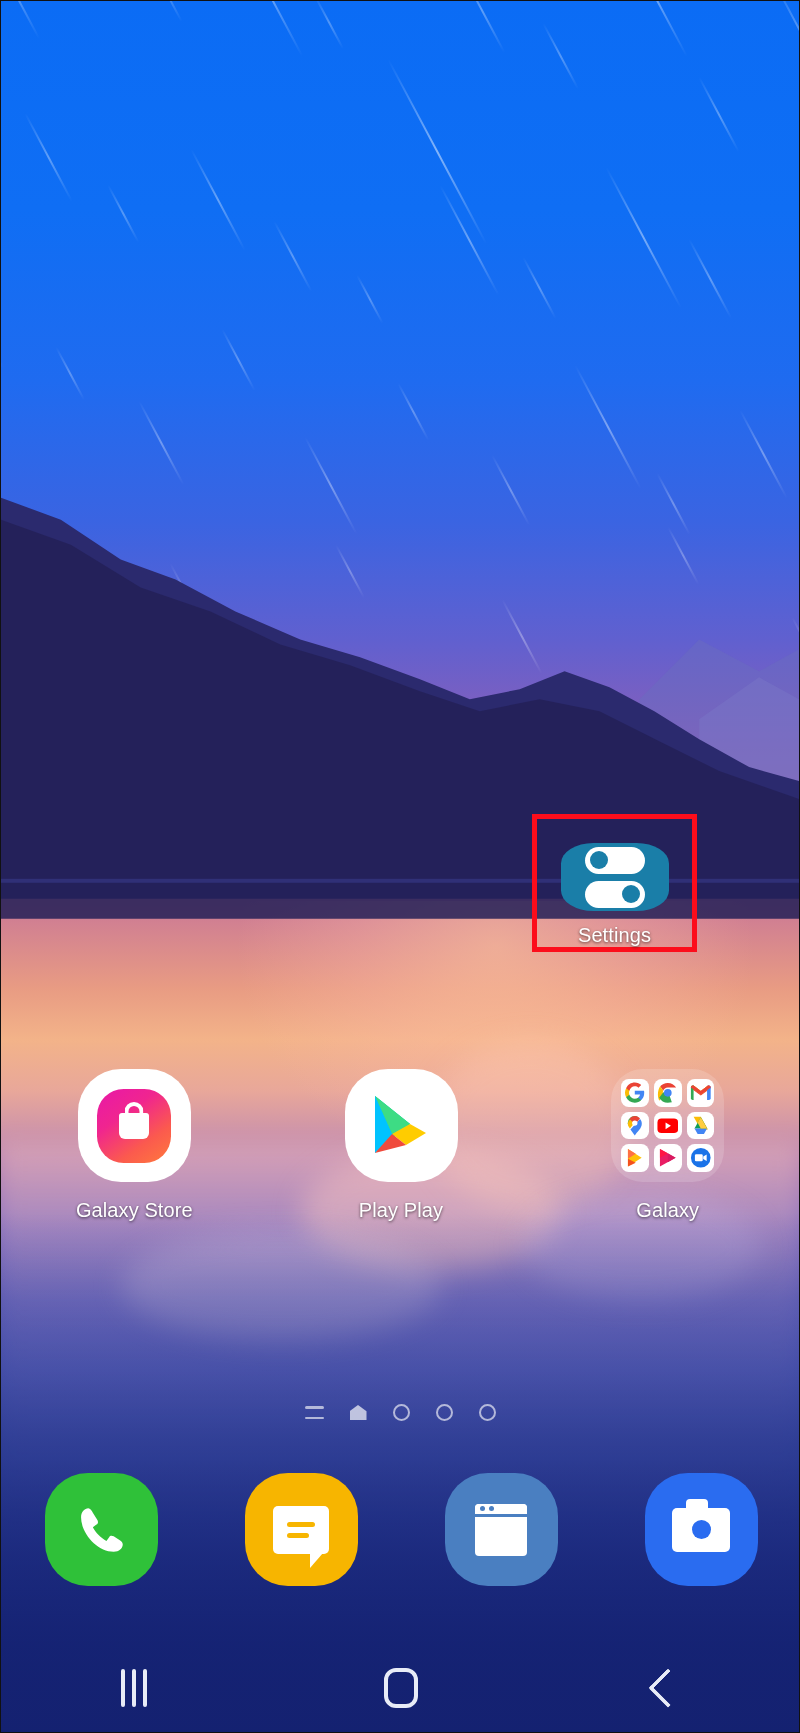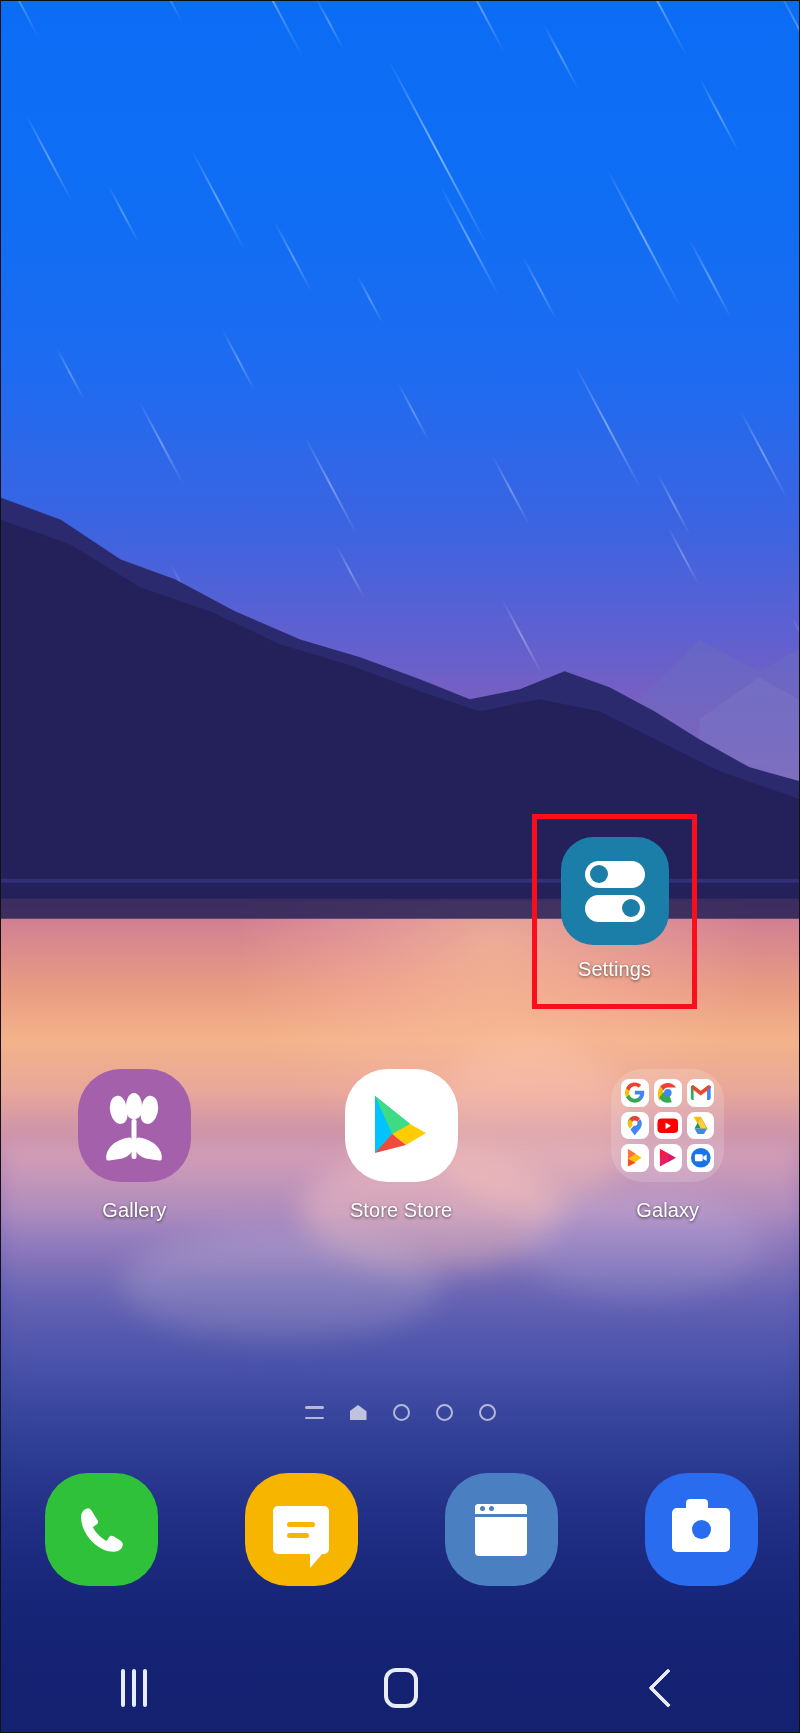--- a/index.html
+++ b/index.html
@@ -127,28 +127,28 @@
     letter-spacing: .1px;
     white-space: nowrap;
   }
 
   
   #settings-cell {
     position: absolute;
     left: 531px;
     top: 813px;
     width: 165px;
-    height: 195px;
+    height: 138px;
     box-sizing: border-box;
     border: 5px solid #fc0d1b;
     display: flex;
     flex-direction: column;
     align-items: center;
     justify-content: flex-start;
-    padding-top: 18px;
+    padding-top: 24px;
   }
   #settings-icon {
     width: 108px;
     height: 108px;
     background: #1a7ea8;
     border-radius: 30%;
     display: flex;
     flex-direction: column;
     align-items: center;
     justify-content: center;
@@ -472,34 +472,29 @@
         </div>
       <div class="tgl right">
           <span class="knob"></span>
         </div>
     </div>
     <div class="app-label">Settings</div>
   </div>
 
   <div class="app-row">
 
-
     <div class="app-cell">
-      <div class="icon-box squircle ic-gallery">
-        <div class="tulip">
-          <span class="petal-l"></span>
-            <span class="petal-c"></span>
-            <span class="petal-r"></span>
-          <span class="stem"></span>
-            <span class="leaf-l"></span>
-            <span class="leaf-r"></span>
-        </div>
-      </div>
-      <div class="app-label">Gallery</div>
-    </div>
+      <div class="icon-box squircle ic-galaxy">
+        <div class="gs-inner">
+          <span class="gs-bag"></span>
+        </div>
+      </div>
+      <div class="app-label">Galaxy Store</div>
+    </div>
+
 
     <div class="app-cell">
       <div class="icon-box squircle ic-play">
         <svg width="62" height="66" viewBox="0 0 62 66">
           <path d="M5,3 L40,31 L5,60 Z" fill="#00d0ff"></path>
           <path d="M5,3 L40,31 L22,41 Z" fill="#31e27b"></path>
           <path d="M5,60 L40,31 L22,41 Z" fill="#2a9cf5" opacity="0"></path>
           <path d="M5,60 L22,41 L40,31 L5,60 Z" fill="#1e88e5" opacity="0"></path>
           <path d="M5,3 L5,60 L22,41 Z" fill="#2aa3f0" opacity="0"></path>
           <g>
@@ -507,21 +502,21 @@
             <path d="M5,60 L22,41 L40,31 Z" fill="#1fbcfd" opacity="0"></path>
             <path d="M5,3 L22,41 L5,60 Z" fill="#00c3ff"></path>
             <path d="M22,41 L40,31 L5,60 Z" fill="#2196f3" opacity="0"></path>
             <path d="M5,60 L22,41 L43,53 Z" fill="#0f9d58" opacity="0"></path>
             <path d="M40,31 L57,41 L43,53 L22,41 Z" fill="#ffc107" opacity="0"></path>
           </g>
           <path d="M22,41 L40,31 L56,40 L36,52 Z" fill="#ffcc00"></path>
           <path d="M5,60 L22,41 L36,52 Z" fill="#f04a3c"></path>
         </svg>
       </div>
-      <div class="app-label">Store Store</div>
+      <div class="app-label">Play Play</div>
     </div>
 
     <div class="app-cell">
       <div class="icon-box ic-folder">
 
         <div class="mini">
           <svg viewBox="0 0 48 48">
             <path fill="#4285F4" d="M45 24c0-1.6-.15-3.1-.4-4.5H24v8.6h11.8c-.5 2.7-2 5-4.3 6.6v5.5h7c4.1-3.8 6.5-9.4 6.5-16.2z"></path>
             <path fill="#34A853" d="M24 46c5.8 0 10.7-1.9 14.3-5.2l-7-5.5c-1.9 1.3-4.4 2.1-7.3 2.1-5.6 0-10.4-3.8-12.1-8.9H4.7v5.6C8.3 41.3 15.6 46 24 46z"></path>
             <path fill="#FBBC05" d="M11.9 28.5c-.4-1.3-.7-2.7-.7-4.5s.3-3.2.7-4.5v-5.6H4.7C3.1 17.1 2.2 20.4 2.2 24s.9 6.9 2.5 10.1l7.2-5.6z"></path>

